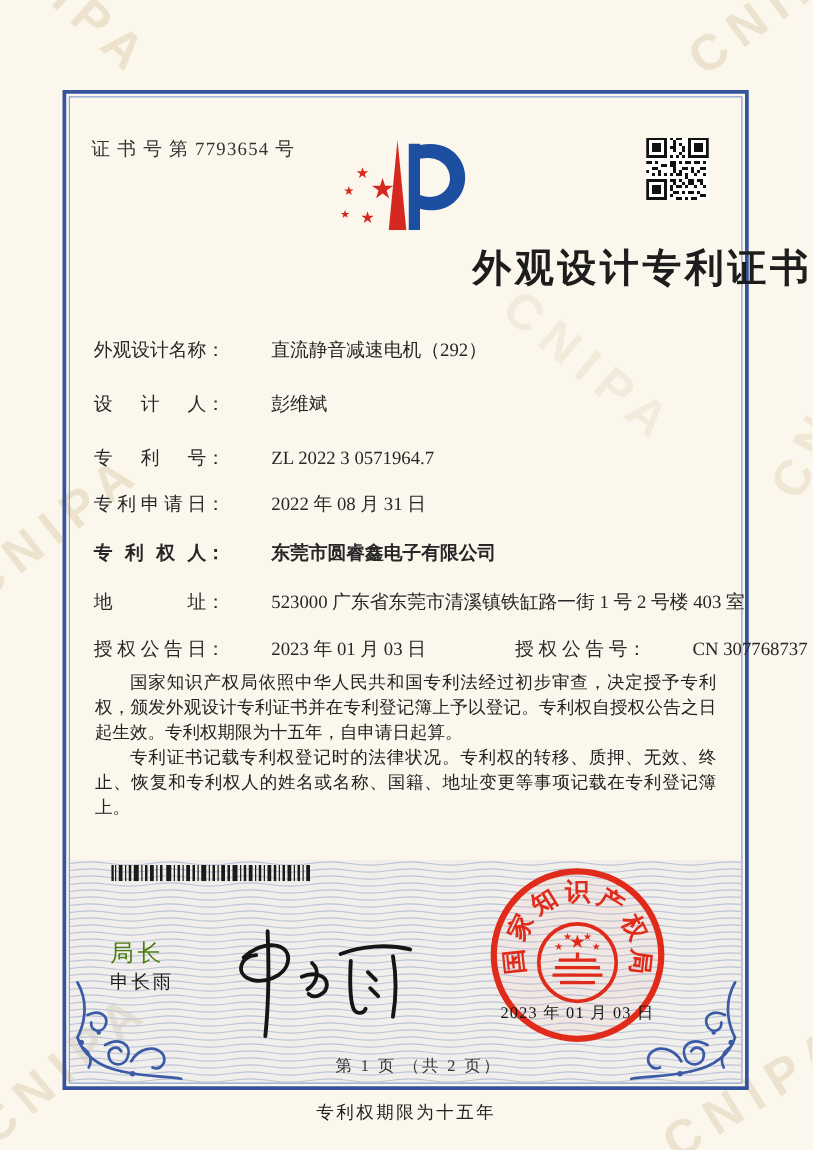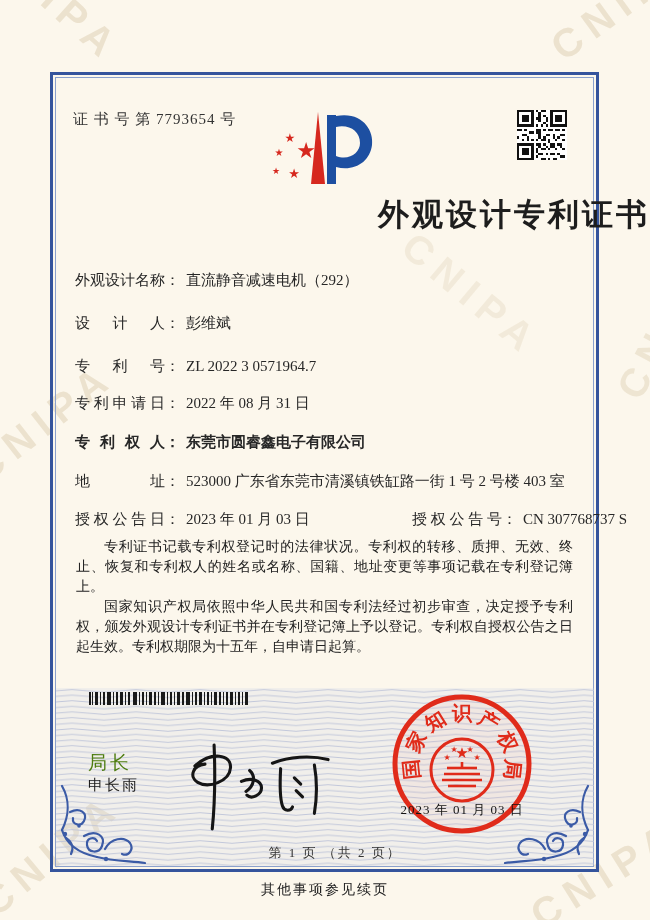--- a/index.html
+++ b/index.html
@@ -22,21 +22,21 @@
   .qr { position:absolute; left:517px; top:110px; width:50px; height:50px; }
 
   .logo { position:absolute; left:268px; top:106px; width:112px; height:84px; }
 
   .title { position:absolute; left:0; right:0; top:194px; text-align:right;
            font-size:31px; font-weight:bold; letter-spacing:3px; color:#1d1d1d; }
 
   .frow { position:absolute; left:75px; font-size:15px; color:#272727; white-space:nowrap; }
   .flabel { display:inline-block; width:90px; text-align:justify; text-align-last:justify;
             vertical-align:bottom; }
-  .fvalue { padding-left:6px; }
+  .fvalue { padding-left:6px;margin-left:31px; }
   .grant-right { position:absolute; left:337px; top:0; }
 
   .paras { position:absolute; left:76px; top:537px; width:497px; font-size:14px;
            line-height:20px; color:#222; text-align:justify; }
   .paras p { text-indent:2em; }
 
   
   .band { position:absolute; left:56px; top:688px; width:538px; height:178px; }
 
   .barcode { position:absolute; left:89px; top:692px; width:160px; height:13px; }
@@ -198,22 +198,22 @@
   <div class="frow" style="top:510px; right:75px;">
     <span>
       <span class="flabel">授权公告日</span><span>：</span><span class="fvalue">2023 年 01 月 03 日</span>
     </span>
     <span class="grant-right">
       <span class="flabel">授权公告号</span><span>：</span><span class="fvalue">CN 307768737 S</span>
     </span>
   </div>
 
   <div class="paras">
+    <p>国家知识产权局依照中华人民共和国专利法经过初步审查，决定授予专利权，颁发外观设计专利证书并在专利登记簿上予以登记。专利权自授权公告之日起生效。专利权期限为十五年，自申请日起算。</p>
     <p>专利证书记载专利权登记时的法律状况。专利权的转移、质押、无效、终止、恢复和专利权人的姓名或名称、国籍、地址变更等事项记载在专利登记簿上。</p>
-    <p>国家知识产权局依照中华人民共和国专利法经过初步审查，决定授予专利权，颁发外观设计专利证书并在专利登记簿上予以登记。专利权自授权公告之日起生效。专利权期限为十五年，自申请日起算。</p>
   </div>
 
   <svg class="barcode" viewBox="0 0 160 13" preserveAspectRatio="none" xmlns="http://www.w3.org/2000/svg">
     <g fill="#1a1a1a">
       <rect x="0" width="2" height="13"></rect>
         <rect x="3" width="1" height="13"></rect>
         <rect x="6" width="3" height="13"></rect>
       <rect x="11" width="1" height="13"></rect>
         <rect x="14" width="2" height="13"></rect>
         <rect x="18" width="4" height="13"></rect>
@@ -329,15 +329,15 @@
         <path d="M54 82 h36"></path>
         <path d="M52 88 h40"></path>
         <path d="M58 94 h28"></path>
         <path d="M72 70 v5"></path>
       </g>
     </g>
   </svg>
   <div class="seal-date">2023 年 01 月 03 日</div>
 
   <div class="page-num">第 1 页 （共 2 页）</div>
-  <div class="cont-note">其他事项参见续页</div>
+  <div class="cont-note">专利权期限为十五年</div>
 
 </div>
 
 </body></html>

